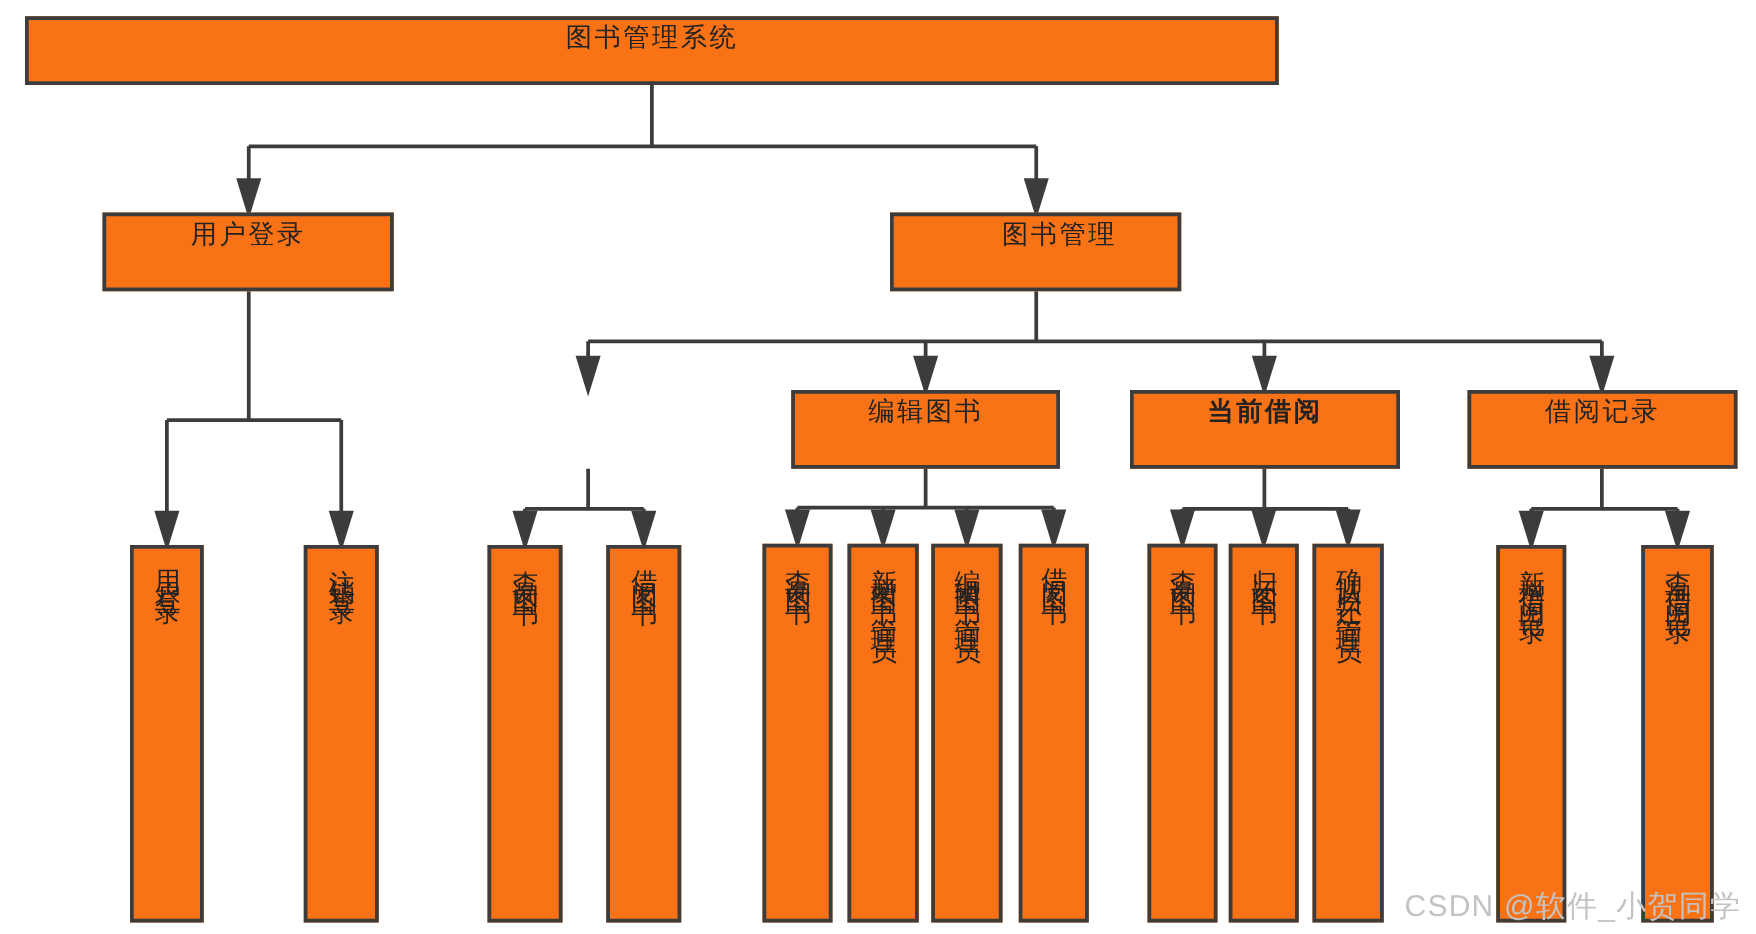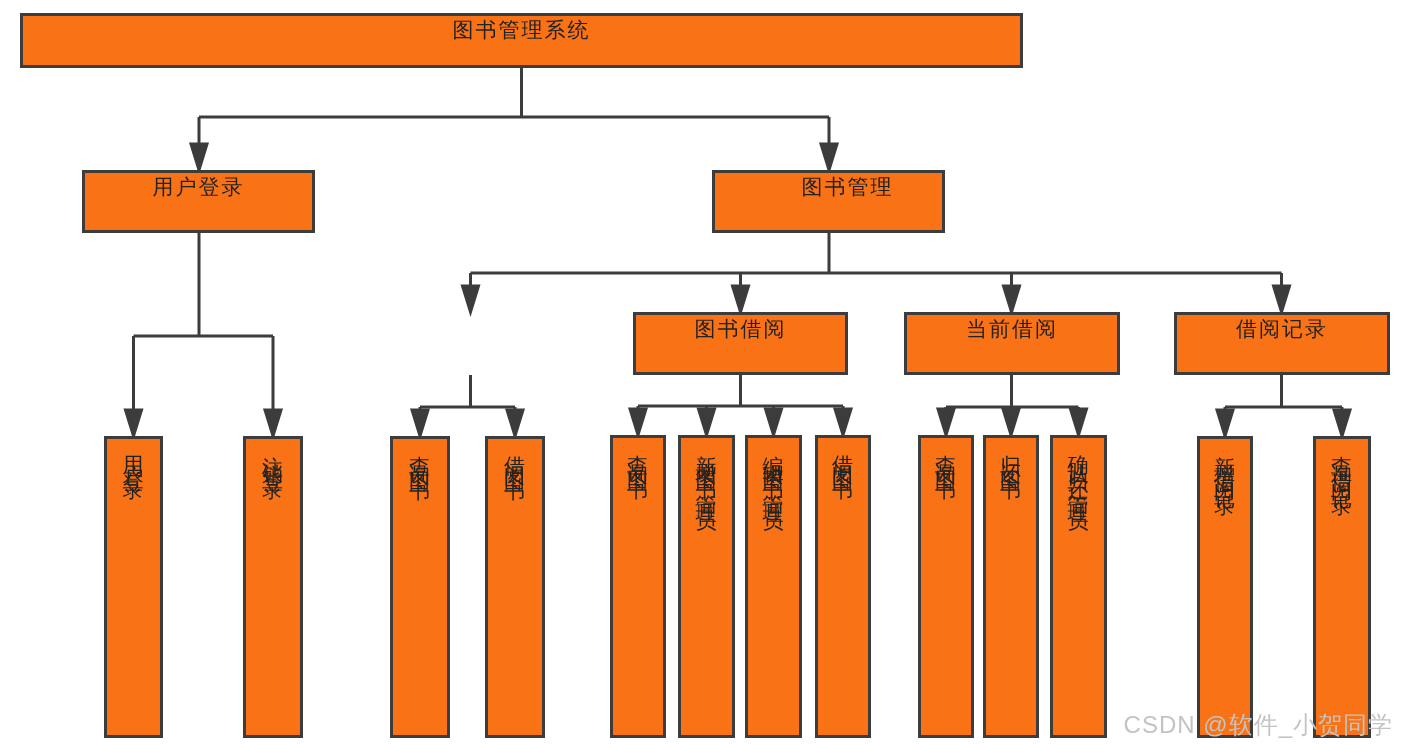--- a/index.html
+++ b/index.html
@@ -106,23 +106,23 @@
   </div>
 
   <div class="hbox" style="left:82px; top:170px; width:233px; height:63px;">
     <span>用户登录</span>
   </div>
   <div class="hbox" style="left:712px; top:170px; width:233px; height:63px;padding-left:38px;">
     <span>图书管理</span>
   </div>
 
   <div class="hbox" style="left:633px; top:312px; width:215px; height:63px;">
-    <span>图书借阅</span>
+    <span>编辑图书</span>
   </div>
-  <div class="hbox" style="left:904px; top:312px; width:216px; height:63px;">
+  <div class="hbox" style="left:904px; top:312px; width:216px; height:63px;font-weight:bold;">
     <span>当前借阅</span>
   </div>
   <div class="hbox" style="left:1174px; top:312px; width:216px; height:63px;">
     <span>借阅记录</span>
   </div>
 
   <div class="vbox" style="left:104px; top:436px; width:59px; height:302px;">
     <span>用户登录</span>
   </div>
   <div class="vbox" style="left:243px; top:436px; width:60px; height:302px;">

